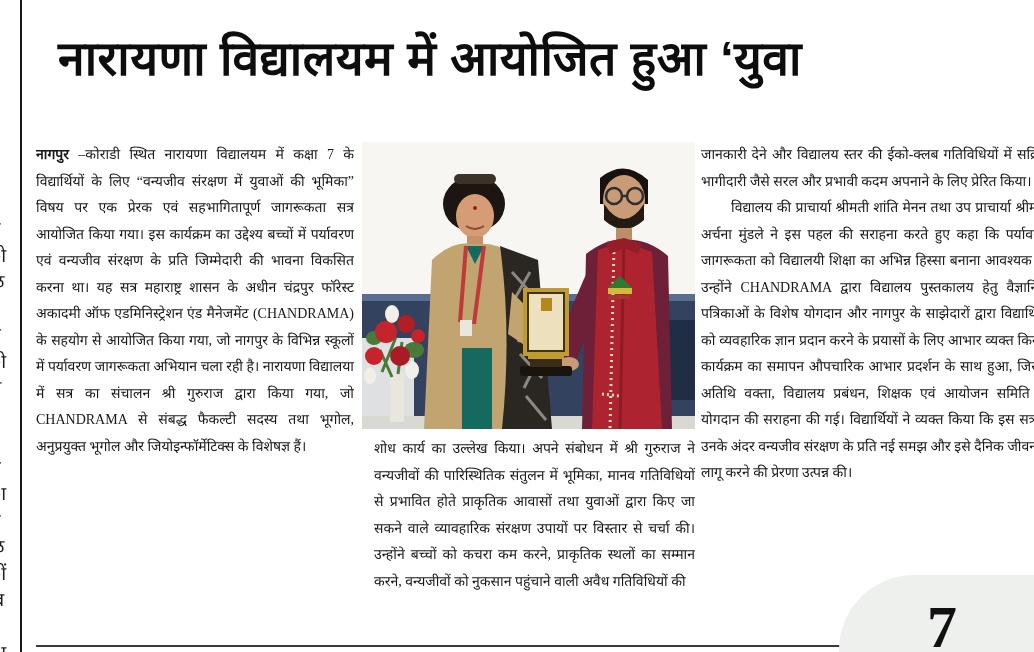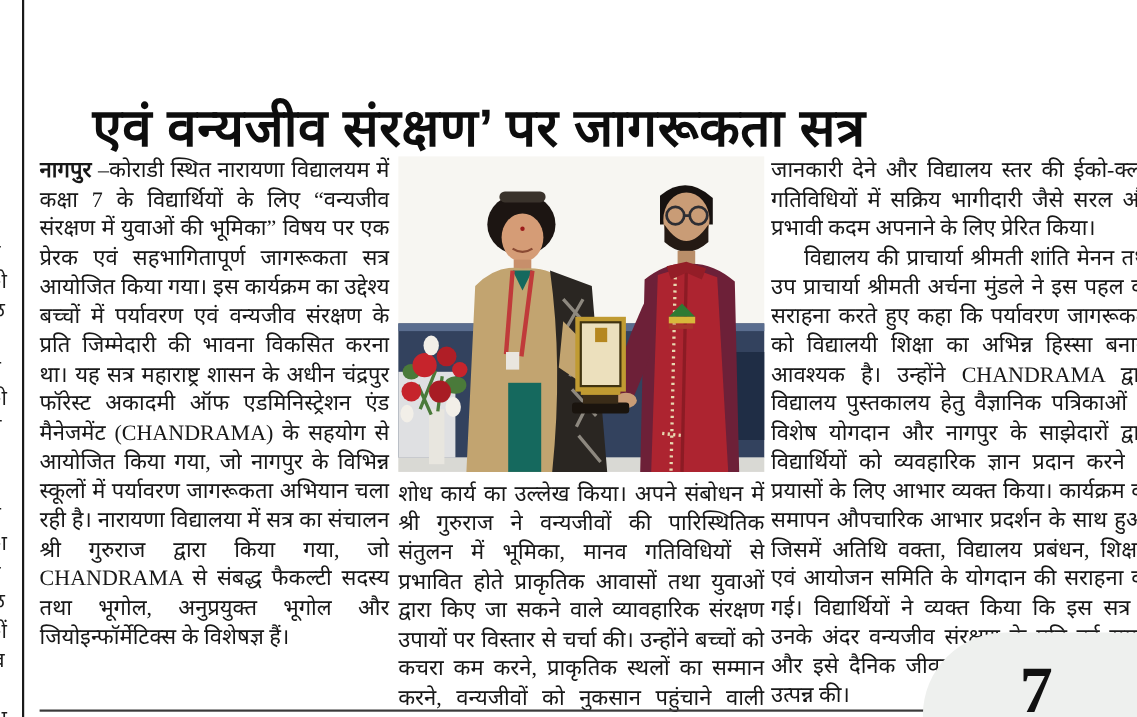--- a/index.html
+++ b/index.html
@@ -18,31 +18,31 @@
   
   .headline{
     position:absolute;color:#0d0d0d;font-family:"Liberation Sans", sans-serif;
     font-weight:700;font-size:48px;white-space:nowrap;letter-spacing:.5px;
   }
   #headline-1{left:58px;top:24px;}
   #headline-2{left:84px;top:82px;}
   
   .col{
     position:absolute;top:142px;
-    font-size:20px;line-height:26.5px;text-align:justify;color:#181818;
+    font-size:14px;line-height:26.5px;text-align:justify;color:#181818;
   }
   .col p{margin:0;}
   .col p.indent{text-indent:30px;}
   #col1{left:36px;width:318px;height:506px;overflow:hidden;}
   #col2{left:362px;width:333px;height:506px;}
   #col3{left:701px;width:348px;height:506px;overflow:hidden;}
   .dateline{font-weight:700;}
   
   #photo-wrap{width:333px;height:287px;margin-bottom:7px;}
-  #col2-text{height:212px;overflow:hidden;}
+  #col2-text{height:212px;overflow:hidden;margin-left:12px;}
   
   #bottom-rule{position:absolute;left:36px;top:645px;width:998px;height:2px;background:#3a3a3a;}
   
   #corner-overlay{
     position:absolute;right:-55px;bottom:-48px;width:250px;height:125px;
     background:#eef0ee;border-top-left-radius:75px;z-index:5;
   }
   #page-number{
     position:absolute;left:88px;top:18px;
     font-family:"Liberation Serif", serif;font-weight:700;font-size:60px;color:#111;
@@ -64,21 +64,21 @@
       <span class="frag" style="top: 480px;">ा</span>
       <span class="frag" style="top: 506.5px;">न</span>
       <span class="frag" style="top: 533px;">ळ</span>
       <span class="frag" style="top: 559.5px;">ों</span>
       <span class="frag" style="top: 586px;">ज्र</span>
       <span class="frag" style="top: 639px;">ा</span>
     </div>
 
   <div class="v-rule"></div>
 
-  <div id="headline-2" class="headline">एवं वन्यजीव संरक्षण’ पर जागरूकता सत्र</div>
+  <div id="headline-1" class="headline">नारायणा विद्यालयम में आयोजित हुआ ‘युवा</div>
 
   <div id="col1" class="col">
     <p><span class="dateline">नागपुर</span><span> –कोराडी स्थित नारायणा विद्यालयम में कक्षा 7 के विद्यार्थियों के लिए “वन्यजीव संरक्षण में युवाओं की भूमिका” विषय पर एक प्रेरक एवं सहभागितापूर्ण जागरूकता सत्र आयोजित किया गया। इस कार्यक्रम का उद्देश्य बच्चों में पर्यावरण एवं वन्यजीव संरक्षण के प्रति जिम्मेदारी की भावना विकसित करना था। यह सत्र महाराष्ट्र शासन के अधीन चंद्रपुर फॉरेस्ट अकादमी ऑफ एडमिनिस्ट्रेशन एंड मैनेजमेंट (CHANDRAMA) के सहयोग से आयोजित किया गया, जो नागपुर के विभिन्न स्कूलों में पर्यावरण जागरूकता अभियान चला रही है। नारायणा विद्यालया में सत्र का संचालन श्री गुरुराज द्वारा किया गया, जो CHANDRAMA से संबद्ध फैकल्टी सदस्य तथा भूगोल, अनुप्रयुक्त भूगोल और जियोइन्फॉर्मेटिक्स के विशेषज्ञ हैं।</span></p>
   </div>
 
   <div id="col2" class="col">
     <div id="photo-wrap">
       <svg width="333" height="287" viewBox="0 0 333 287" preserveAspectRatio="none">
 
         <rect x="0" y="0" width="333" height="287" fill="#f7f6f2"></rect>

